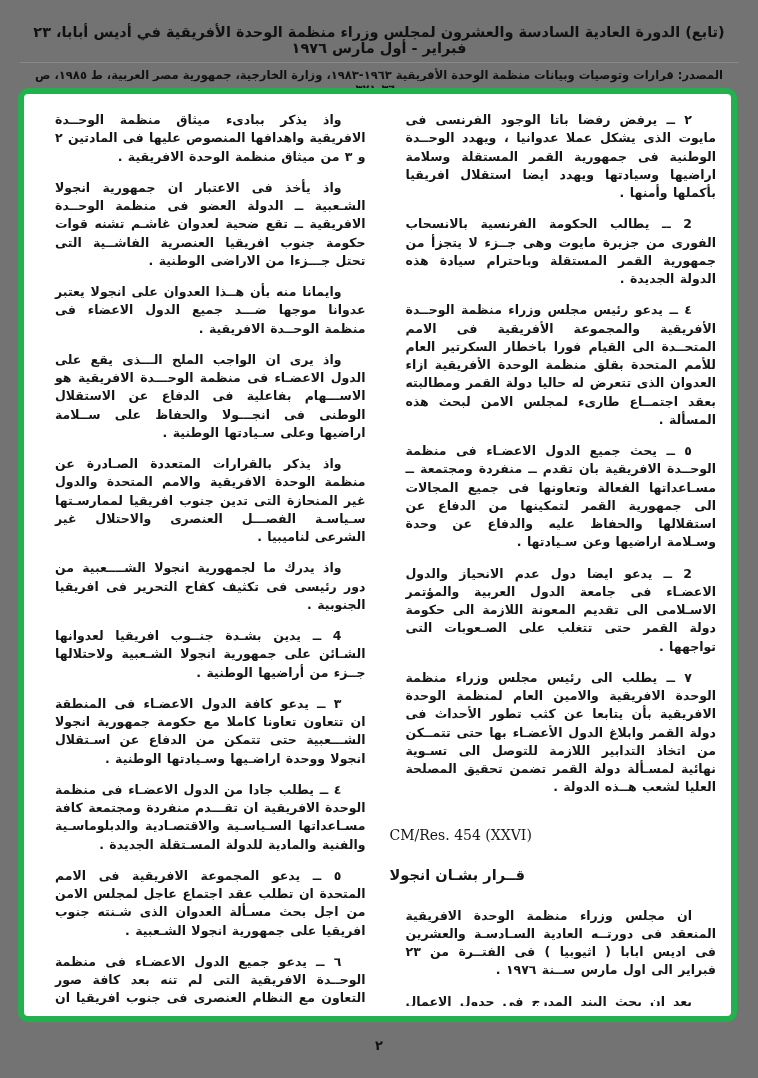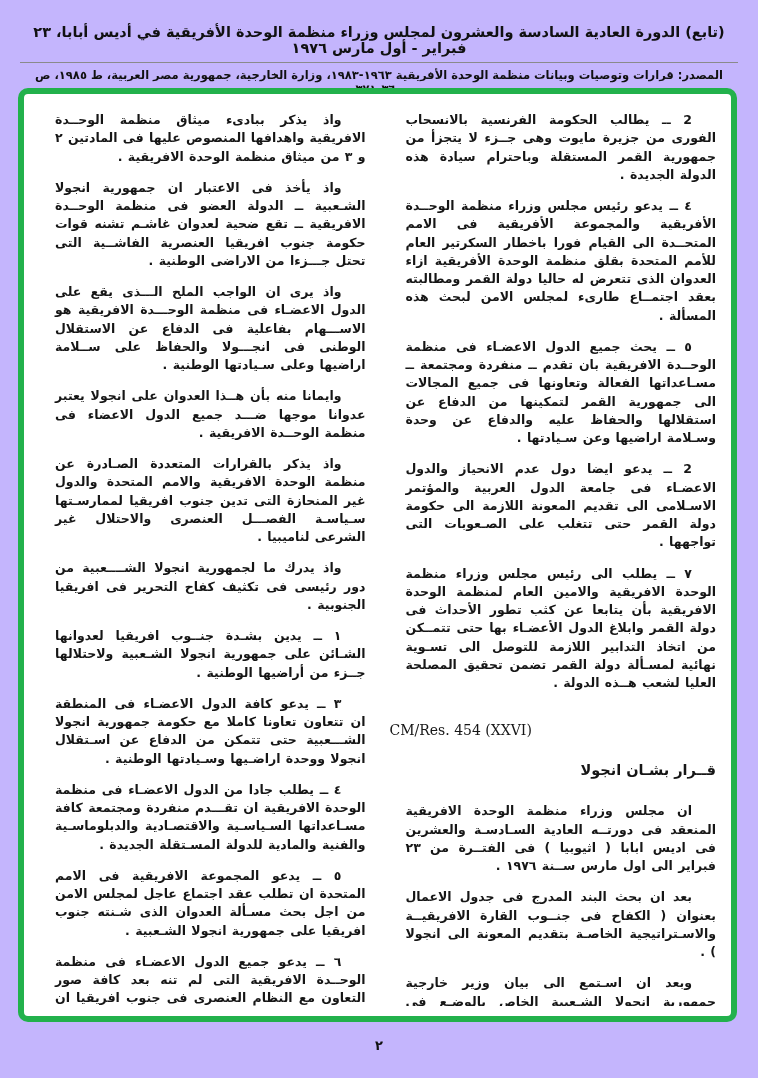--- a/index.html
+++ b/index.html
@@ -6,21 +6,21 @@
     margin: 0;
     padding: 0;
     background: #ffffff;
     width: 758px;
     font-family: "DejaVu Sans", sans-serif;
   }
   .page {
     position: relative;
     width: 758px;
     height: 1078px;
-    background: #c4b5fd;
+    background: #737373;
     overflow: hidden;
   }
   
   .header {
     padding-top: 24px;
     text-align: center;
     direction: rtl;
   }
   .header-line1 {
     font-size: 14.5px;
@@ -81,21 +81,21 @@
     direction: ltr;
     text-align: left;
     font-family: "DejaVu Serif", serif;
     font-weight: normal;
     font-size: 14px;
     color: #161616;
     margin: 30px 0 13px 0;
   }
   .res-title {
     direction: rtl;
-    text-align: right;
+    text-align: left;
     font-size: 14.5px;
     font-weight: bold;
     color: #161616;
     margin: 24px 0 24px 0;
   }
   
   .page-number {
     position: absolute;
     left: 0;
     top: 1038px;
@@ -114,42 +114,43 @@
   <div class="header">
     <div class="header-line1">(تابع) الدورة العادية السادسة والعشرون لمجلس وزراء منظمة الوحدة الأفريقية في أديس أبابا، ٢٣ فبراير - أول مارس ١٩٧٦</div>
     <hr class="header-rule">
     <div class="header-line2">المصدر: قرارات وتوصيات وبيانات منظمة الوحدة الأفريقية ١٩٦٣-١٩٨٣، وزارة الخارجية، جمهورية مصر العربية، ط ١٩٨٥، ص ٣٦٠-٣٧١</div>
   </div>
 
   <div class="doc-frame" style="border-color: rgb(34, 177, 76);">
     <div class="columns">
 
       <div class="col">
+        <p class="para">٢ ــ يرفض رفضا باتا الوجود الفرنسى فى مايوت الذى يشكل عملا عدوانيا ، ويهدد الوحــدة الوطنية فى جمهورية القمر المستقلة وسلامة اراضيها وسيادتها ويهدد ايضا استقلال افريقيا بأكملها وأمنها .</p>
         <p class="para">2 ــ يطالب الحكومة الفرنسية بالانسحاب الفورى من جزيرة مايوت وهى جــزء لا يتجزأ من جمهورية القمر المستقلة وباحترام سيادة هذه الدولة الجديدة .</p>
         <p class="para">٤ ــ يدعو رئيس مجلس وزراء منظمة الوحــدة الأفريقية والمجموعة الأفريقية فى الامم المتحــدة الى القيام فورا باخطار السكرتير العام للأمم المتحدة بقلق منظمة الوحدة الأفريقية ازاء العدوان الذى تتعرض له حاليا دولة القمر ومطالبته بعقد اجتمــاع طارىء لمجلس الامن لبحث هذه المسألة .</p>
         <p class="para">٥ ــ يحث جميع الدول الاعضـاء فى منظمة الوحــدة الافريقية بان تقدم ــ منفردة ومجتمعة ــ مسـاعداتها الفعالة وتعاونها فى جميع المجالات الى جمهورية القمر لتمكينها من الدفاع عن استقلالها والحفاظ عليه والدفاع عن وحدة وسـلامة اراضيها وعن سـيادتها .</p>
         <p class="para">2 ــ يدعو ايضا دول عدم الانحياز والدول الاعضـاء فى جامعة الدول العربية والمؤتمر الاسـلامى الى تقديم المعونة اللازمة الى حكومة دولة القمر حتى تتغلب على الصـعوبات التى تواجهها .</p>
         <p class="para">٧ ــ يطلب الى رئيس مجلس وزراء منظمة الوحدة الافريقية والامين العام لمنظمة الوحدة الافريقية بأن يتابعا عن كثب تطور الأحداث فى دولة القمر وابلاغ الدول الأعضـاء بها حتى تتمــكن من اتخاذ التدابير اللازمة للتوصل الى تسـوية نهائية لمسـألة دولة القمر تضمن تحقيق المصلحة العليا لشعب هــذه الدولة .</p>
 
         <div class="res-code">CM/Res. 454 (XXVI)</div>
         <div class="res-title">قــرار بشـان انجولا</div>
 
         <p class="para">ان مجلس وزراء منظمة الوحدة الافريقية المنعقد فى دورتــه العادية السـادسـة والعشرين فى اديس ابابا ( اثيوبيا ) فى الفتــرة من ٢٣ فبراير الى اول مارس ســنة ١٩٧٦ .</p>
         <p class="para">بعد ان بحث البند المدرج فى جدول الاعمال بعنوان ( الكفاح فى جنــوب القارة الافريقيــة والاسـتراتيجية الخاصـة بتقديم المعونة الى انجولا ) .</p>
         <p class="para">وبعد ان اسـتمع الى بيان وزير خارجية جمهورية انجولا الشـعبية الخاص بالوضـع فى انجولا .</p>
       </div>
 
       <div class="col">
         <p class="para">واذ يذكر ببادىء ميثاق منظمة الوحــدة الافريقية واهدافها المنصوص عليها فى المادتين ٢ و ٣ من ميثاق منظمة الوحدة الافريقية .</p>
         <p class="para">واذ يأخذ فى الاعتبار ان جمهورية انجولا الشـعبية ــ الدولة العضو فى منظمة الوحــدة الافريقية ــ تقع ضحية لعدوان غاشـم تشنه قوات حكومة جنوب افريقيا العنصرية الفاشــية التى تحتل جـــزءا من الاراضى الوطنية .</p>
+        <p class="para">وايمانا منه بأن هــذا العدوان على انجولا يعتبر عدوانا موجها ضـــد جميع الدول الاعضاء فى منظمة الوحــدة الافريقية .</p>
         <p class="para">واذ يرى ان الواجب الملح الـــذى يقع على الدول الاعضـاء فى منظمة الوحـــدة الافريقية هو الاســـهام بفاعلية فى الدفاع عن الاستقلال الوطنى فى انجـــولا والحفاظ على ســلامة اراضيها وعلى سـيادتها الوطنية .</p>
-        <p class="para">وايمانا منه بأن هــذا العدوان على انجولا يعتبر عدوانا موجها ضـــد جميع الدول الاعضاء فى منظمة الوحــدة الافريقية .</p>
         <p class="para">واذ يذكر بالقرارات المتعددة الصـادرة عن منظمة الوحدة الافريقية والامم المتحدة والدول غير المنحازة التى تدين جنوب افريقيا لممارسـتها سـياسـة الفصـــل العنصرى والاحتلال غير الشرعى لناميبيا .</p>
         <p class="para">واذ يدرك ما لجمهورية انجولا الشــــعبية من دور رئيسى فى تكثيف كفاح التحرير فى افريقيا الجنوبية .</p>
-        <p class="para">١ ــ يدين بشـدة جنــوب افريقيا لعدوانها الشـائن على جمهورية انجولا الشـعبية ولاحتلالها جــزء من أراضيها الوطنية .</p>
+        <p class="para">4 ــ يدين بشـدة جنــوب افريقيا لعدوانها الشـائن على جمهورية انجولا الشـعبية ولاحتلالها جــزء من أراضيها الوطنية .</p>
         <p class="para">٣ ــ يدعو كافة الدول الاعضـاء فى المنطقة ان تتعاون تعاونا كاملا مع حكومة جمهورية انجولا الشـــعبية حتى تتمكن من الدفاع عن اسـتقلال انجولا ووحدة اراضـيها وسـيادتها الوطنية .</p>
         <p class="para">٤ ــ يطلب جادا من الدول الاعضـاء فى منظمة الوحدة الافريقية ان تقـــدم منفردة ومجتمعة كافة مسـاعداتها السـياسـية والاقتصـادية والدبلوماسـية والفنية والمادية للدولة المسـتقلة الجديدة .</p>
         <p class="para">٥ ــ يدعو المجموعة الافريقية فى الامم المتحدة ان تطلب عقد اجتماع عاجل لمجلس الامن من اجل بحث مسـألة العدوان الذى شـنته جنوب افريقيا على جمهورية انجولا الشـعبية .</p>
         <p class="para">٦ ــ يدعو جميع الدول الاعضـاء فى منظمة الوحــدة الافريقية التى لم تنه بعد كافة صور التعاون مع النظام العنصرى فى جنوب افريقيا ان تفعل ذلك .</p>
       </div>
 
     </div>
   </div>
 
   <div class="page-number">٢</div>

